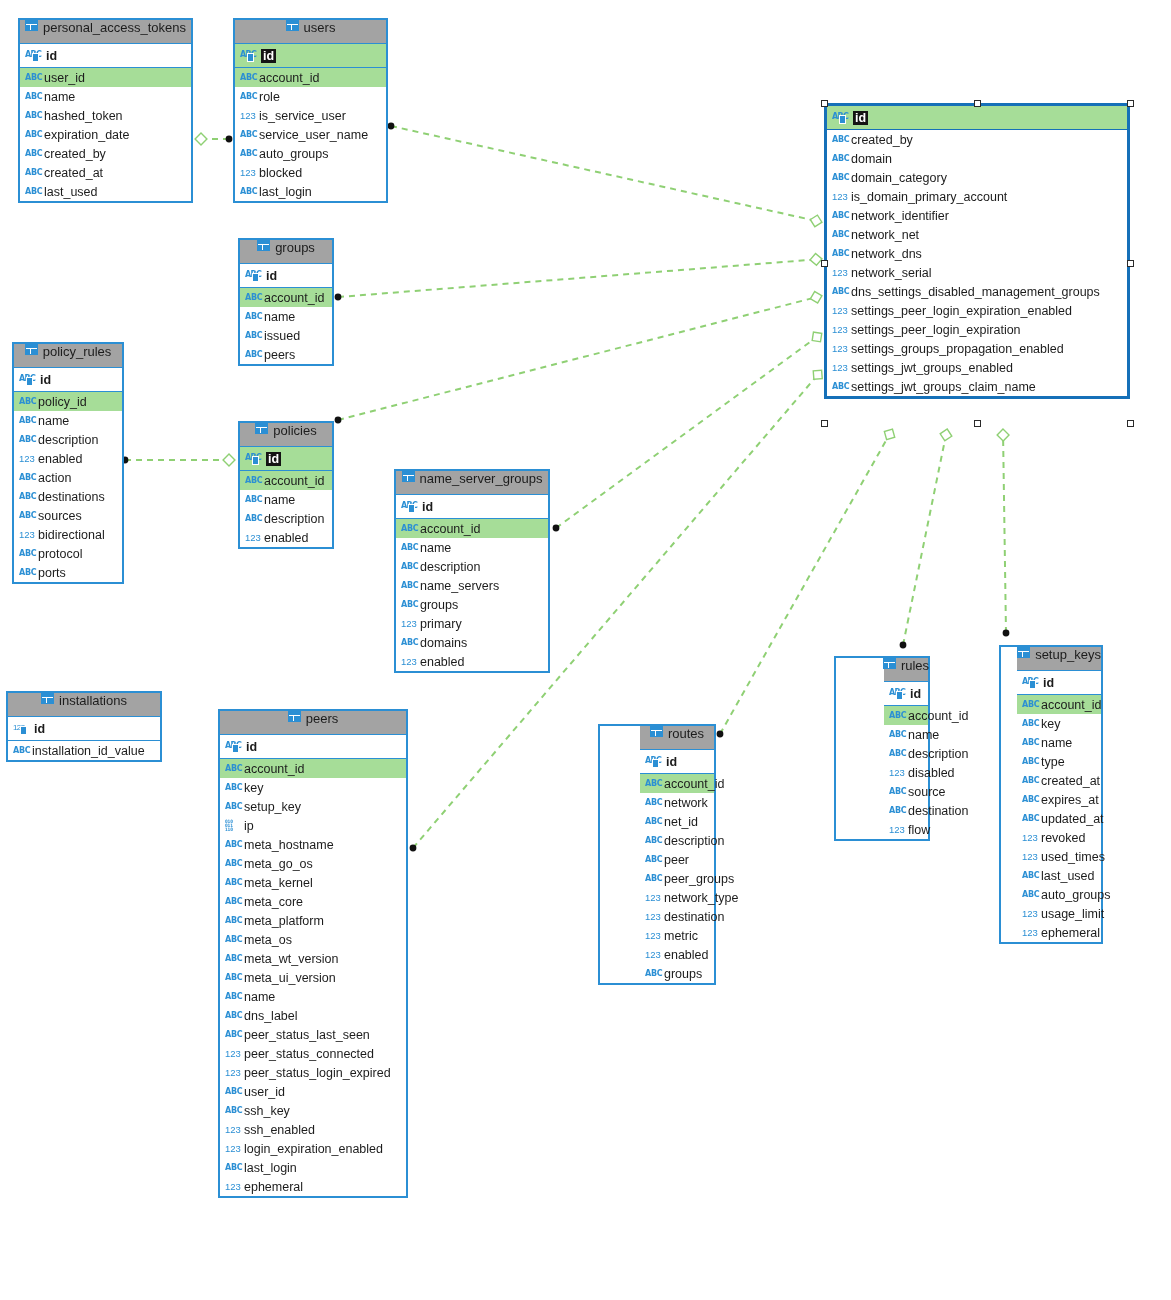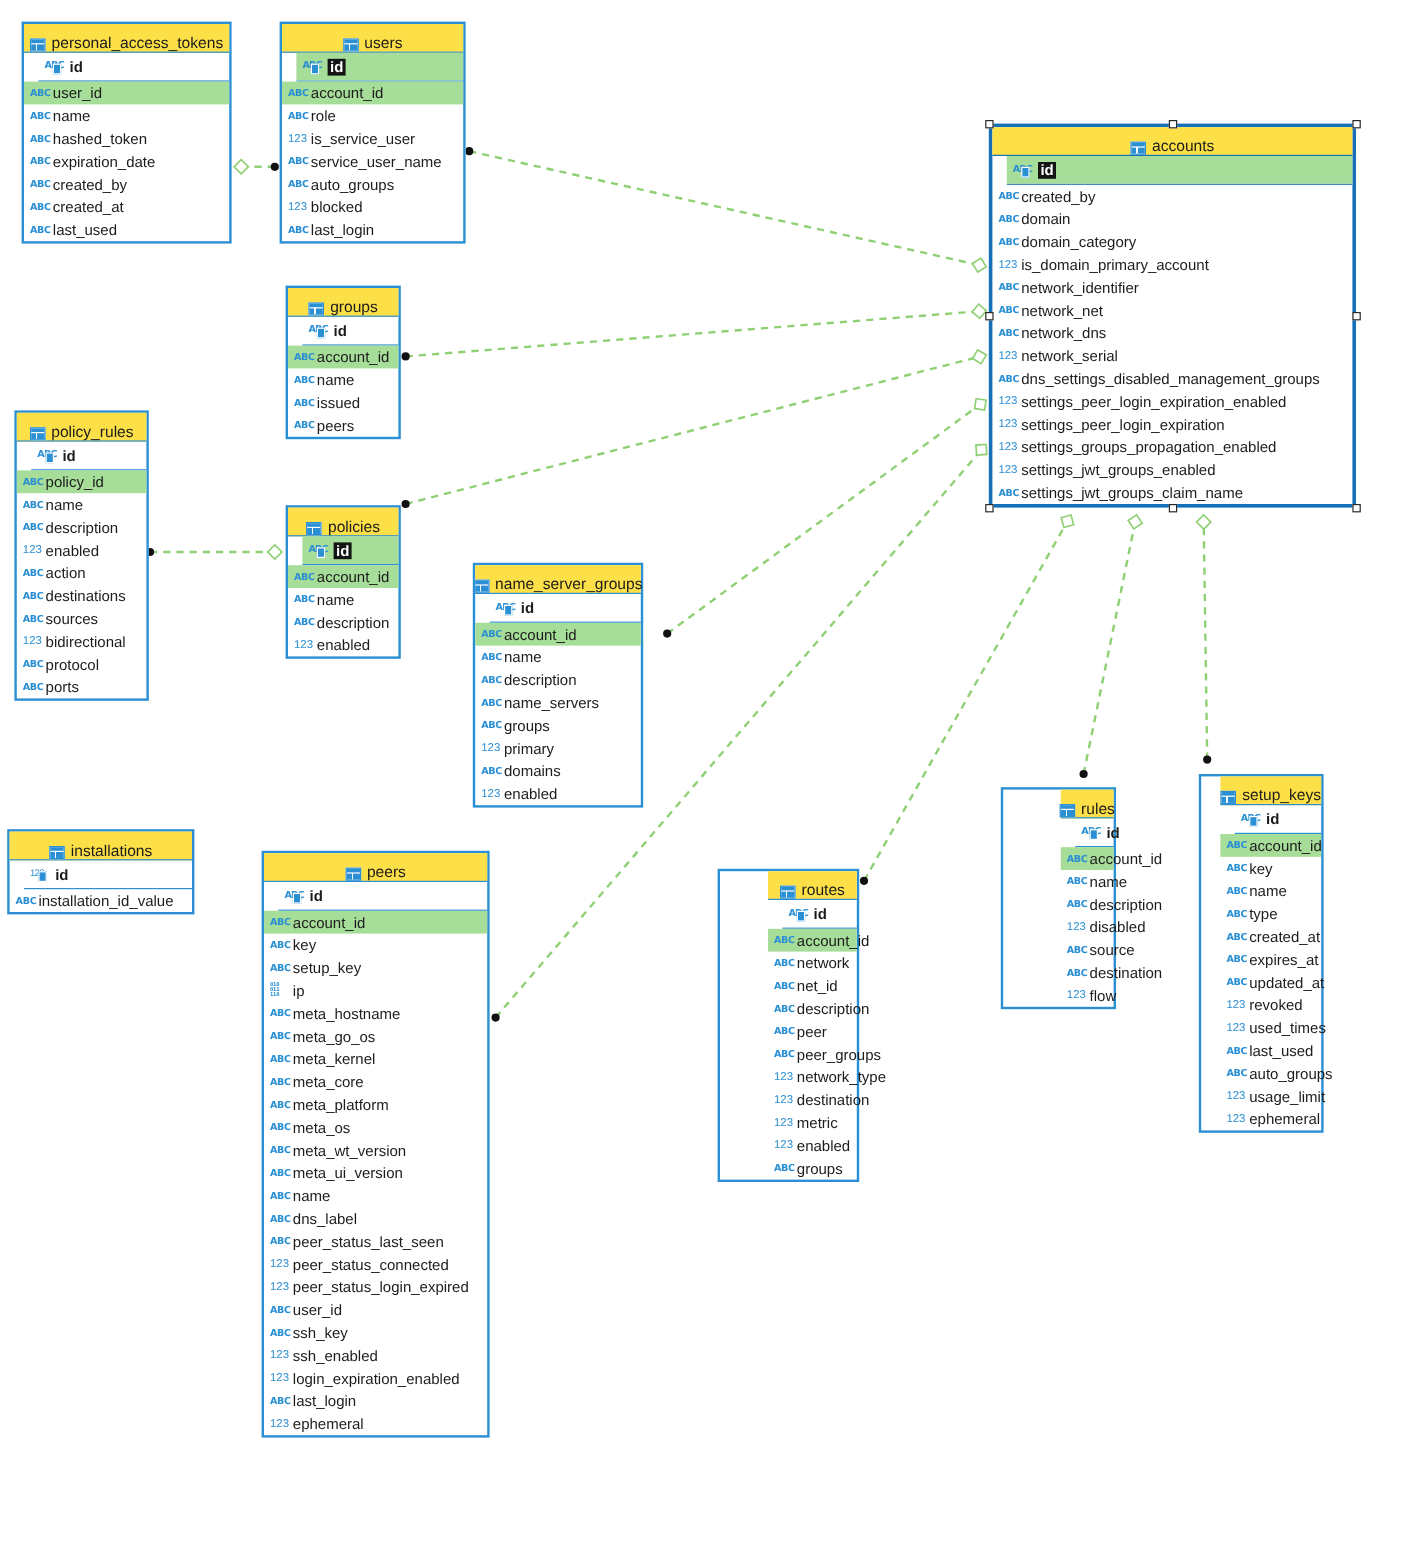--- a/index.html
+++ b/index.html
@@ -36,24 +36,24 @@
     border: 2px solid #2b8fd4;
     z-index: 3;
   }
   .entity.selected {
     border: 3px solid #1570b8;
     z-index: 4;
   }
   .ent-header {
     box-sizing: border-box;
     height: 24px;
-    background: #fde047;
+    background: #a3a3a3;
     border-bottom: 1px solid #2b8fd4;
     display: flex;
-    align-items: flex-end;
+    align-items: flex-start;
     justify-content: center;
     gap: 5px;
     font-size: 13px;
     color: #1c1c1c;
     padding: 0 6px;
     white-space: nowrap;
   }
   .entity.selected .ent-header {
     border-bottom: 1px solid #1570b8;
   }
@@ -77,21 +77,20 @@
   .tbl-icon::after {
     content: "";
     position: absolute;
     left: 0; top: 4px; right: 0; bottom: 0;
     background:
       linear-gradient(to right, #2b8fd4 0 4px, transparent 4px 5px, #2b8fd4 5px 11px);
   }
   .pk-section {
     box-sizing: border-box;
     border-bottom: 1px solid #2b8fd4;
-    margin-left: 12px;
   }
   .entity.selected .pk-section {
     border-bottom: 1px solid #1570b8;
   }
   .row {
     box-sizing: border-box;
     height: 19px;
     display: flex;
     align-items: center;
     gap: 4px;
@@ -431,21 +430,21 @@
         <div class="row">
           <span class="ticon abc"></span>
           <span class="fname">description</span>
         </div>
         <div class="row">
           <span class="ticon num"></span>
           <span class="fname">enabled</span>
         </div>
       </div>
     </div>
-    <div class="entity" style="left: 394px; top: 469px; width: 142px;">
+    <div class="entity" style="left: 394px; top: 469px; width: 156px;">
       <div class="ent-header">
         <span class="tbl-icon"></span>
         <span>name_server_groups</span>
       </div>
       <div class="pk-section">
         <div class="row pk">
           <span class="ticon pkabc"></span>
           <span class="fname">id</span>
         </div>
       </div>
@@ -768,24 +767,20 @@
           <span class="ticon num"></span>
           <span class="fname">usage_limit</span>
         </div>
         <div class="row">
           <span class="ticon num"></span>
           <span class="fname">ephemeral</span>
         </div>
       </div>
     </div>
     <div class="entity selected" style="left: 824px; top: 103px; width: 306px;">
-      <div class="ent-header">
-        <span class="tbl-icon"></span>
-        <span>accounts</span>
-      </div>
       <div class="pk-section">
         <div class="row pk fk-hl">
           <span class="ticon pkabc"></span>
           <span class="fname inv">id</span>
         </div>
       </div>
       <div>
         <div class="row">
           <span class="ticon abc"></span>
           <span class="fname">created_by</span>

